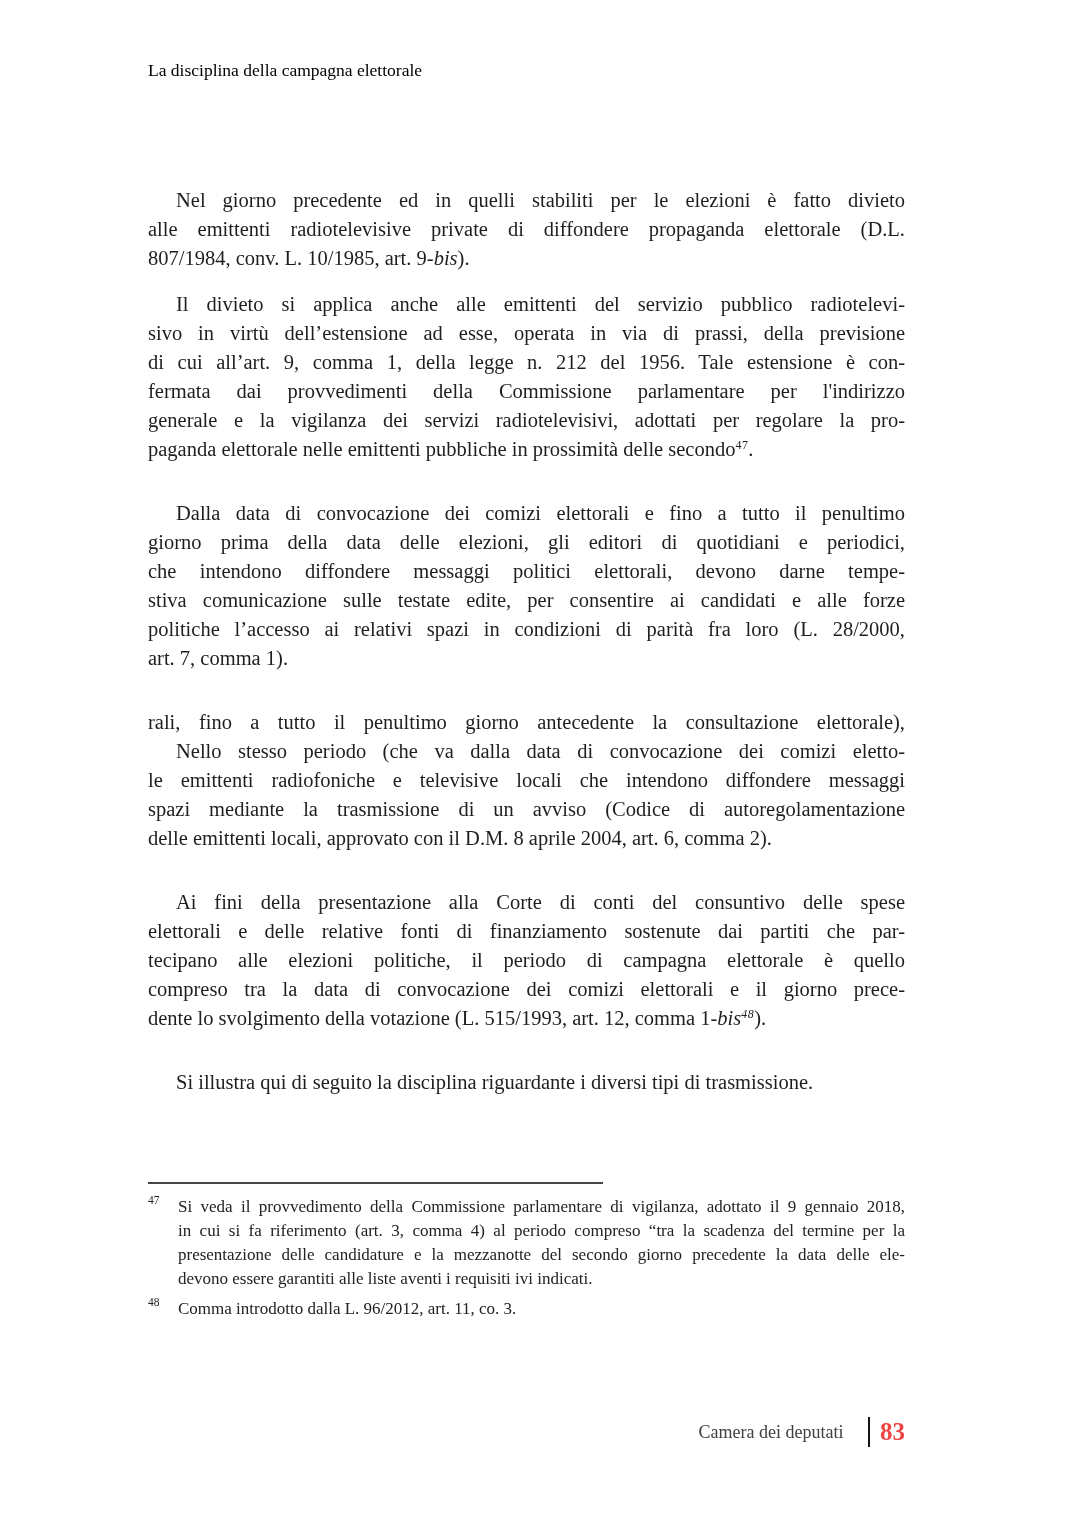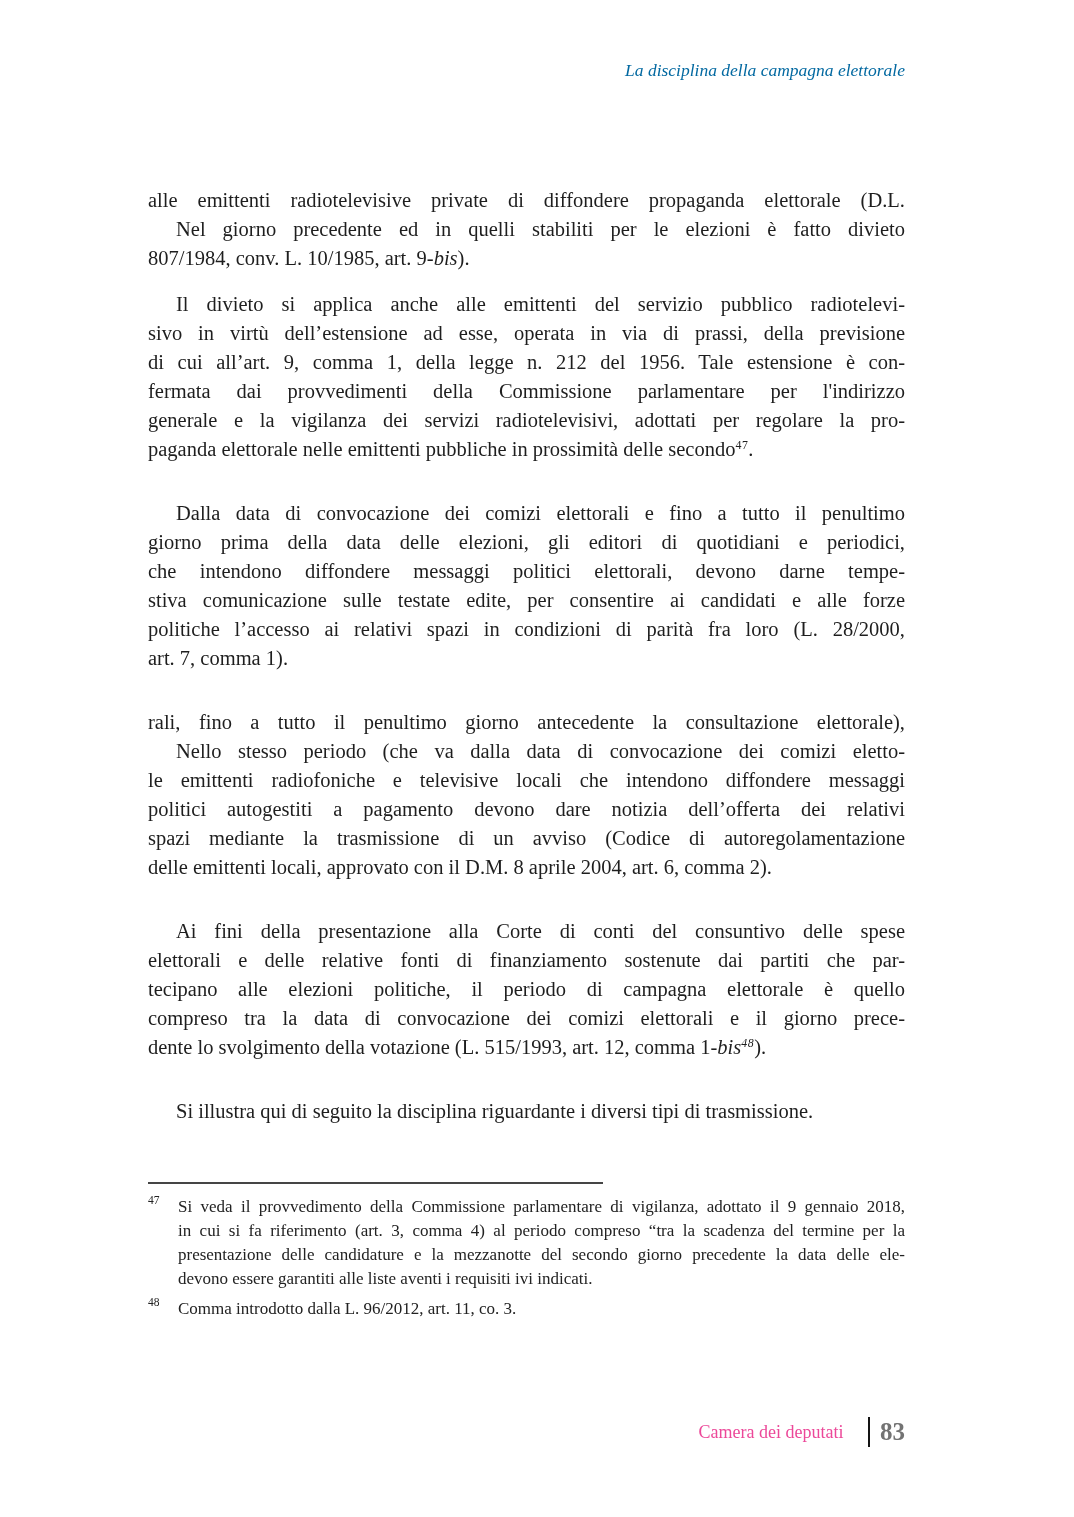--- a/index.html
+++ b/index.html
@@ -6,24 +6,23 @@
   .page {
     position:relative;
     width:1074px; height:1517px;
     background:#ffffff;
     color:#1e1e1e;
     font-family:"Liberation Serif","DejaVu Serif",serif;
     overflow:hidden;
   }
   .running-header {
     position:absolute; top:58px; left:148px; width:757px;
-    text-align:right;
-    font-style:italic;
+    text-align:left;
     font-size:17.5px; line-height:24px;
-    color:#0369a1;
+    color:#000000;
   }
   .body-text {
     position:absolute; left:148px; top:186px; width:757px;
     font-size:20.5px;
   }
   .para + .para { margin-top:35px; }
   .para.attached { margin-top:17px; }
   .line {
     height:29px; line-height:29px;
     text-align:justify;
@@ -58,39 +57,39 @@
     line-height:24px;
     text-align:justify;
     text-align-last:justify;
   }
   .fn-line.last { text-align-last:left; }
   .page-footer {
     position:absolute; top:1414px; right:169px;
     display:flex; align-items:center;
     height:36px;
   }
-  .footer-label { font-size:18px; color:#ec4899; }
+  .footer-label { font-size:18px; color:#404040; }
   .footer-divider {
     width:2.5px; height:30px;
     background:#141414;
     margin:0 10px 0 24px;
   }
-  .footer-page-number { font-size:25px; font-weight:bold; color:#737373; }
+  .footer-page-number { font-size:25px; font-weight:bold; color:#ef4444; }
 </style>
 </head>
 <body>
 
 <div class="page">
 
   <div class="running-header">La disciplina della campagna elettorale</div>
 
   <div class="body-text">
       <div class="para">
+        <div class="line indent"><span>Nel giorno precedente ed in quelli stabiliti per le elezioni è fatto divieto</span></div>
         <div class="line"><span>alle emittenti radiotelevisive private di diffondere propaganda elettorale (D.L.</span></div>
-        <div class="line indent"><span>Nel giorno precedente ed in quelli stabiliti per le elezioni è fatto divieto</span></div>
         <div class="line last"><span>807/1984, conv. L. 10/1985, art. 9-</span><span class="it">bis</span><span>).</span></div>
       </div>
       <div class="para attached">
         <div class="line indent"><span>Il divieto si applica anche alle emittenti del servizio pubblico radiotelevi-</span></div>
         <div class="line"><span>sivo in virtù dell’estensione ad esse, operata in via di prassi, della previsione</span></div>
         <div class="line"><span>di cui all’art. 9, comma 1, della legge n. 212 del 1956. Tale estensione è con-</span></div>
         <div class="line"><span>fermata dai provvedimenti della Commissione parlamentare per l'indirizzo</span></div>
         <div class="line"><span>generale e la vigilanza dei servizi radiotelevisivi, adottati per regolare la pro-</span></div>
         <div class="line last"><span>paganda elettorale nelle emittenti pubbliche in prossimità delle secondo</span><sup class="fn-ref">47</sup><span>.</span></div>
       </div>
@@ -99,21 +98,20 @@
         <div class="line"><span>giorno prima della data delle elezioni, gli editori di quotidiani e periodici,</span></div>
         <div class="line"><span>che intendono diffondere messaggi politici elettorali, devono darne tempe-</span></div>
         <div class="line"><span>stiva comunicazione sulle testate edite, per consentire ai candidati e alle forze</span></div>
         <div class="line"><span>politiche l’accesso ai relativi spazi in condizioni di parità fra loro (L. 28/2000,</span></div>
         <div class="line last"><span>art. 7, comma 1).</span></div>
       </div>
       <div class="para">
         <div class="line"><span>rali, fino a tutto il penultimo giorno antecedente la consultazione elettorale),</span></div>
         <div class="line indent"><span>Nello stesso periodo (che va dalla data di convocazione dei comizi eletto-</span></div>
         <div class="line"><span>le emittenti radiofoniche e televisive locali che intendono diffondere messaggi</span></div>
-        <div class="line"><span>politici autogestiti a pagamento devono dare notizia dell’offerta dei relativi</span></div>
         <div class="line"><span>spazi mediante la trasmissione di un avviso (Codice di autoregolamentazione</span></div>
         <div class="line last"><span>delle emittenti locali, approvato con il D.M. 8 aprile 2004, art. 6, comma 2).</span></div>
       </div>
       <div class="para">
         <div class="line indent"><span>Ai fini della presentazione alla Corte di conti del consuntivo delle spese</span></div>
         <div class="line"><span>elettorali e delle relative fonti di finanziamento sostenute dai partiti che par-</span></div>
         <div class="line"><span>tecipano alle elezioni politiche, il periodo di campagna elettorale è quello</span></div>
         <div class="line"><span>compreso tra la data di convocazione dei comizi elettorali e il giorno prece-</span></div>
         <div class="line last"><span>dente lo svolgimento della votazione (L. 515/1993, art. 12, comma 1-</span><span class="it">bis</span><sup class="fn-ref it">48</sup><span>).</span></div>
       </div>

